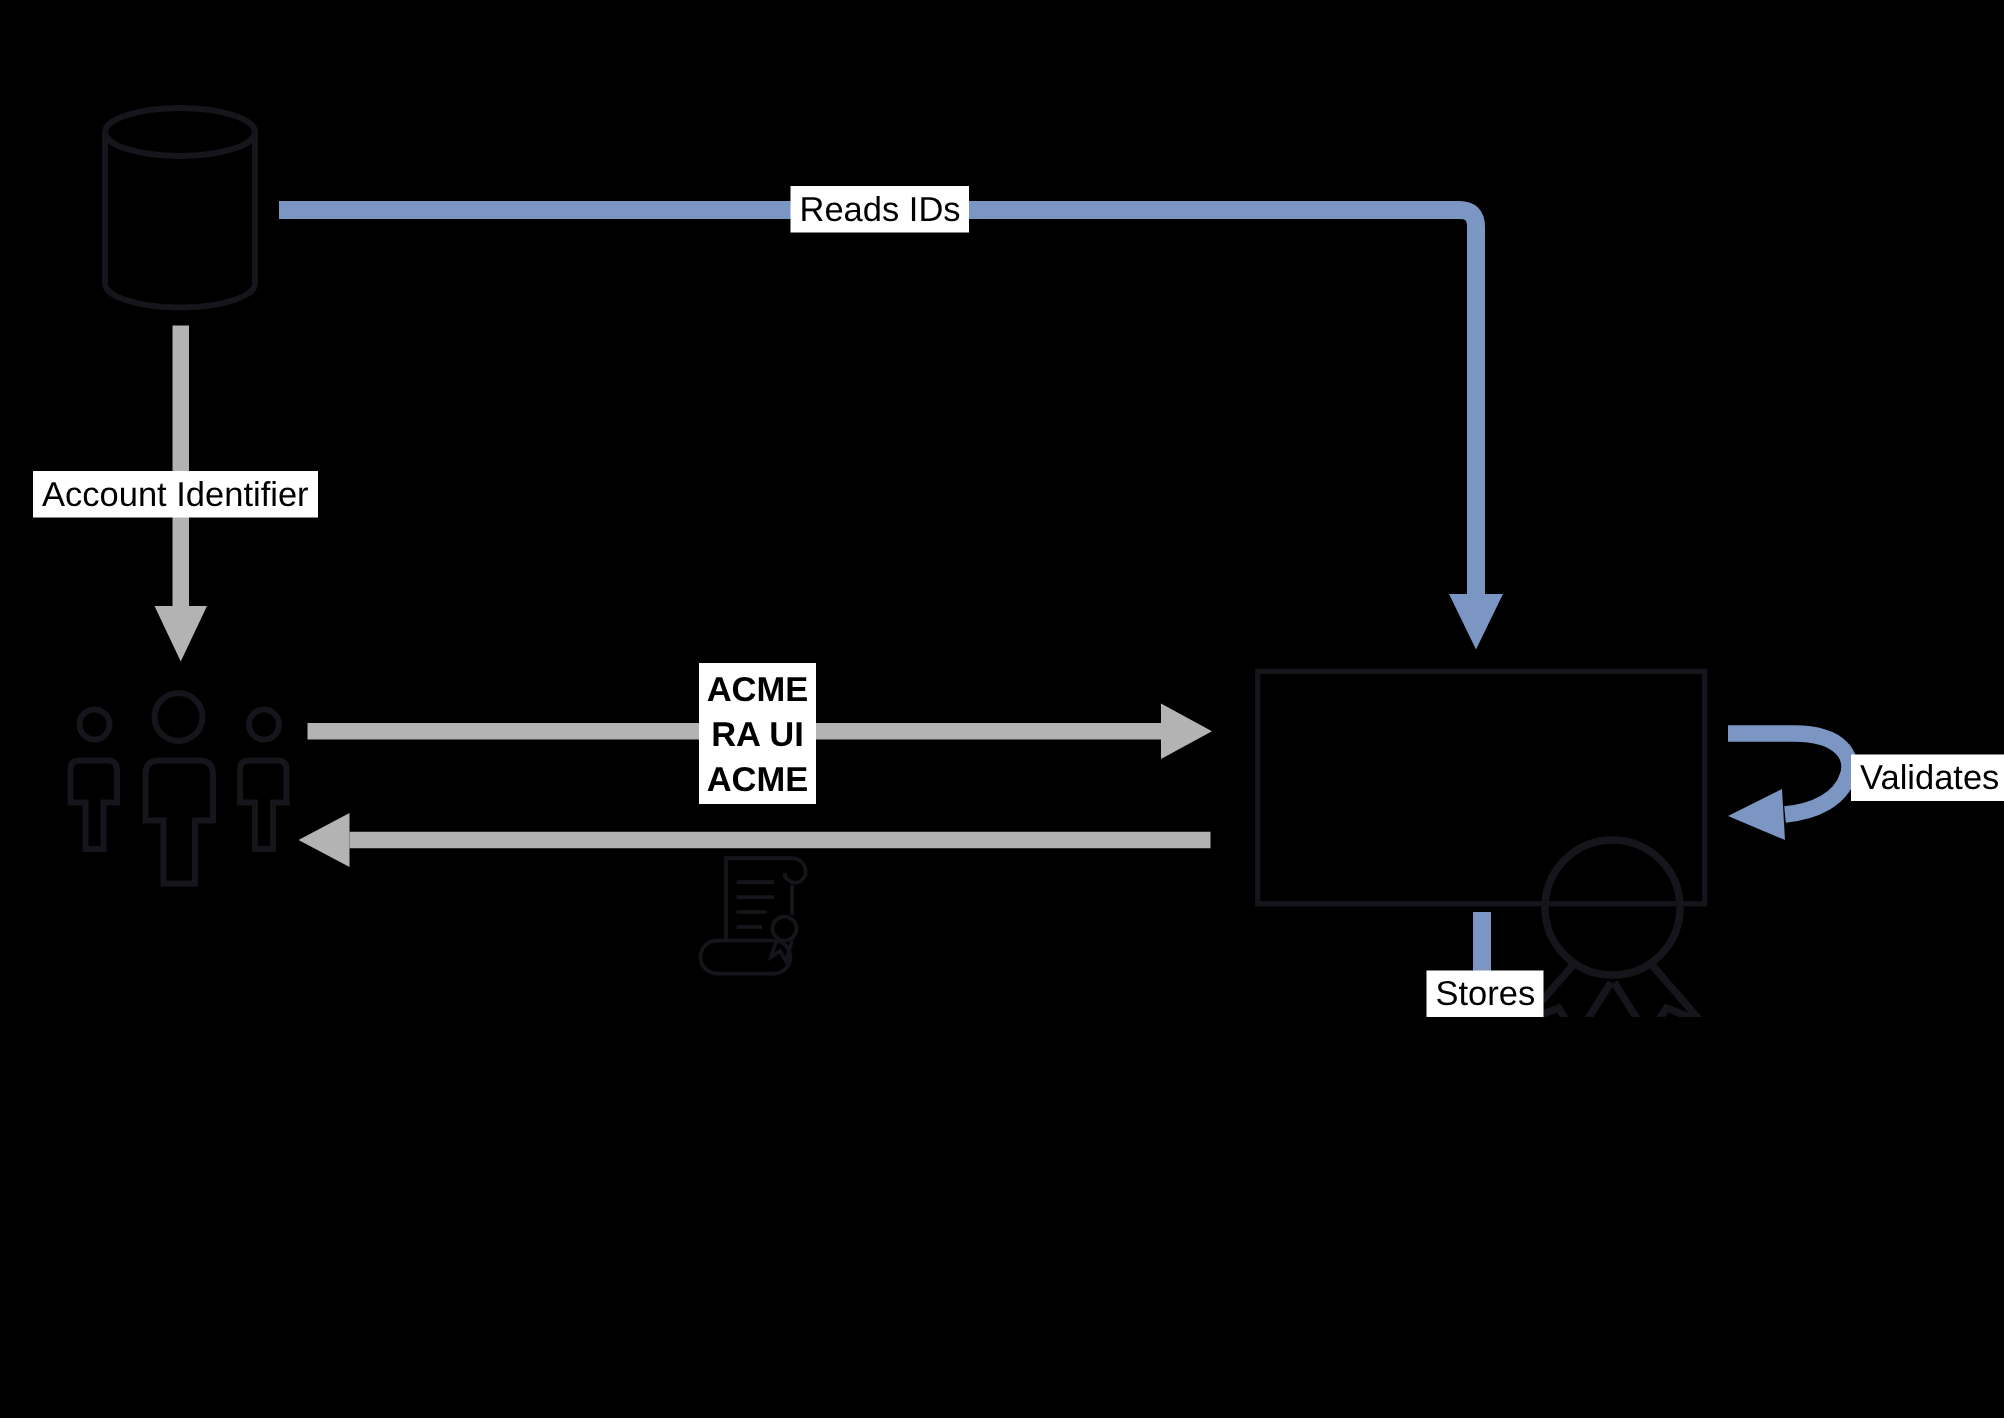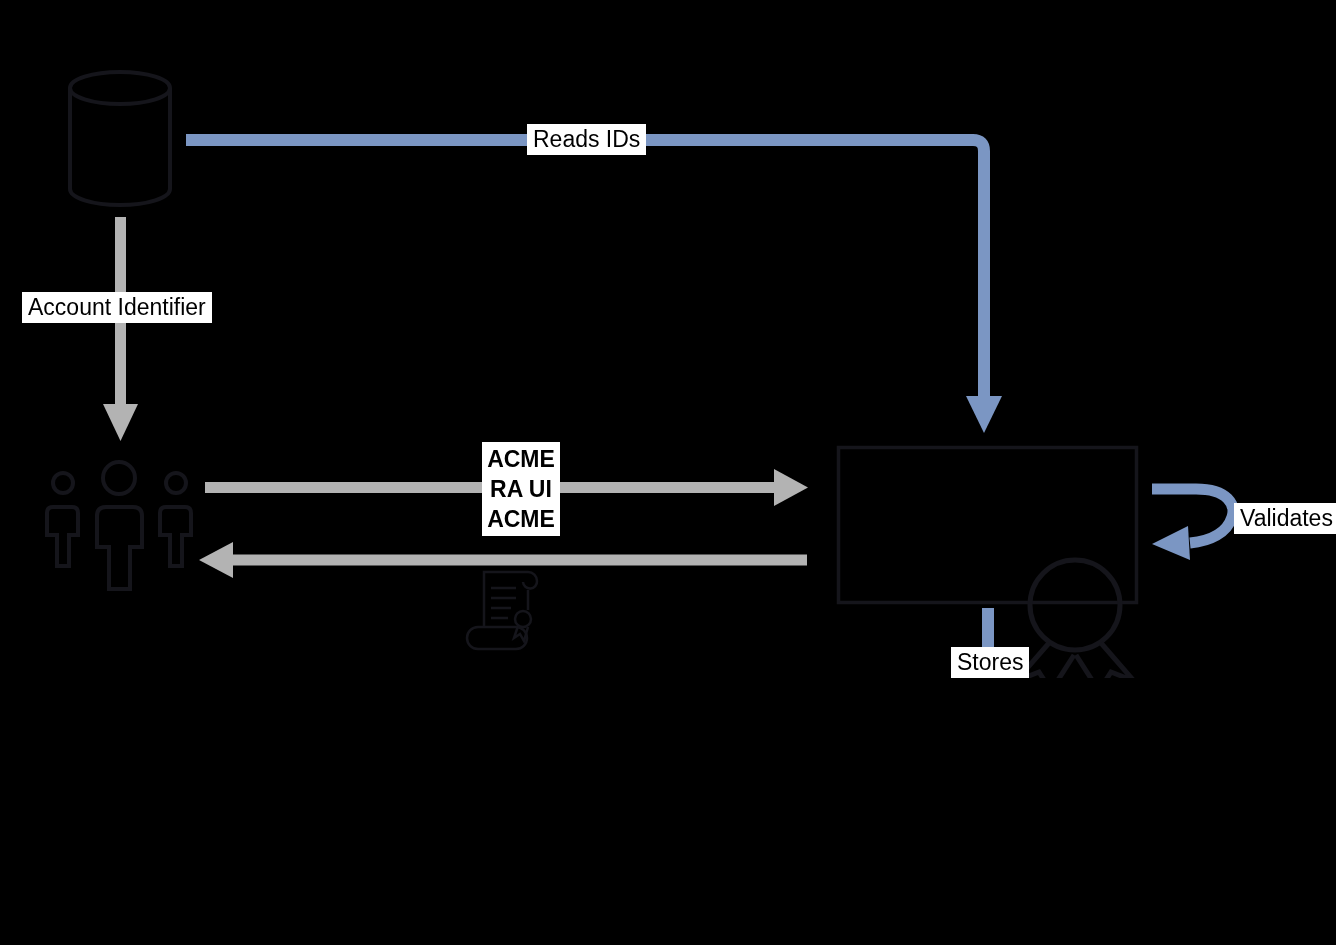--- a/index.html
+++ b/index.html
@@ -110,23 +110,23 @@
     </g>
 
     <g>
       <ellipse class="shape" cx="987.5" cy="790" rx="49.5" ry="15" stroke-width="4"></ellipse>
       <path class="shape" d="M938,790 V887 A49.5,15 0 0 0 1037,887 V790" stroke-width="4"></path>
     </g>
   </svg>
 
   <div class="label" style="left:527px;top:124px;">Reads IDs</div>
 
-  <div class="label" style="left:22px;top:292px;text-align:right;">Account Identifier</div>
+  <div class="label" style="left:22px;top:314px;text-align:right;">Account Identifier</div>
 
-  <div class="label label-multiline" style="left:466px;top:442px;width:68px;margin-left:16px;">
+  <div class="label label-multiline" style="left:466px;top:442px;width:68px;">
     <div>ACME</div>
     <div>RA UI</div>
     <div>ACME</div>
   </div>
 
   <div class="label label-validates" style="left:1234px;top:503px;">Validates</div>
 
   <div class="label" style="left:951px;top:647px;">Stores</div>
 
 </div>

